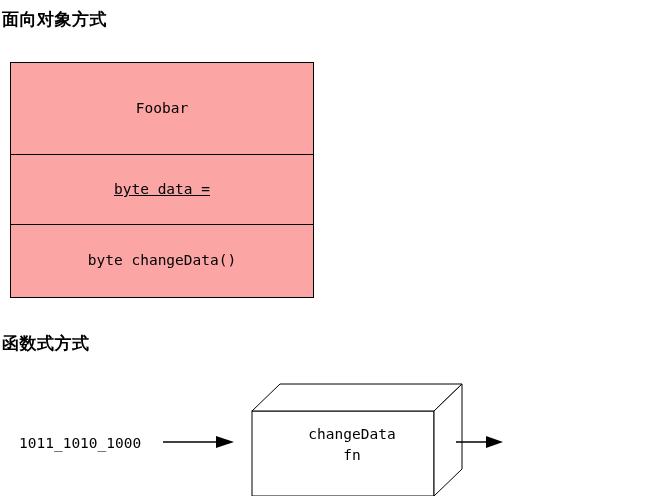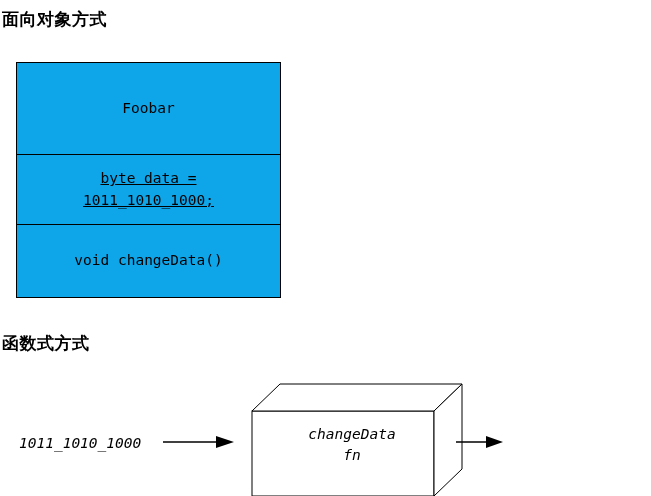--- a/index.html
+++ b/index.html
@@ -25,45 +25,45 @@
     color: #000;
     white-space: nowrap;
     letter-spacing: 0.5px;
   }
   #oo-title { left: 2px; top: 8px; }
   #fn-title { left: 2px; top: 332px; }
 
   
   .uml-class {
     position: absolute;
-    left: 16px;
+    left: 10px;
     top: 62px;
-    width: 265px;
+    width: 304px;
     border: 1px solid #000;
     box-sizing: border-box;
-    background: #0ea5e9;
+    background: #fca5a5;
   }
   .uml-row {
     box-sizing: border-box;
     display: flex;
     align-items: center;
     justify-content: center;
     text-align: center;
     font-family: "DejaVu Sans Mono", monospace;
     font-size: 14.5px;
     color: #000;
     line-height: 1.45;
   }
   .uml-row.name   { height: 91px; }
   .uml-row.attrs  { height: 70px; border-top: 1px solid #000; text-decoration: underline; }
   .uml-row.ops    { height: 73px; border-top: 1px solid #000; }
   .uml-row span { display: block; }
 
   
-  .pipeline { position: absolute; left: 0; top: 372px; width: 632px; height: 124px; font-style: italic; }
+  .pipeline { position: absolute; left: 0; top: 372px; width: 632px; height: 124px; }
 
   .io-label {
     position: absolute;
     font-family: "DejaVu Sans Mono", monospace;
     font-size: 14.5px;
     color: #000;
     white-space: nowrap;
   }
   #input-label  { left: 19px;  top: 63px; }
   #output-label { left: 508px; top: 63px; }
@@ -88,25 +88,24 @@
 
 <div class="section-title" id="oo-title">面向对象方式</div>
 
 <div class="uml-class">
   <div class="uml-row name">
     <span>Foobar</span>
   </div>
   <div class="uml-row attrs">
     <div>
       <span>byte data =</span>
-      <span>1011_1010_1000;</span>
     </div>
   </div>
   <div class="uml-row ops">
-    <span>void changeData()</span>
+    <span>byte changeData()</span>
   </div>
 </div>
 
 <div class="section-title" id="fn-title">函数式方式</div>
 
 <div class="pipeline">
 
   <svg class="overlay" width="651" height="124">
 
     <rect x="252" y="39" width="182" height="85" fill="#ffffff" stroke="#000000" stroke-width="1"></rect>

